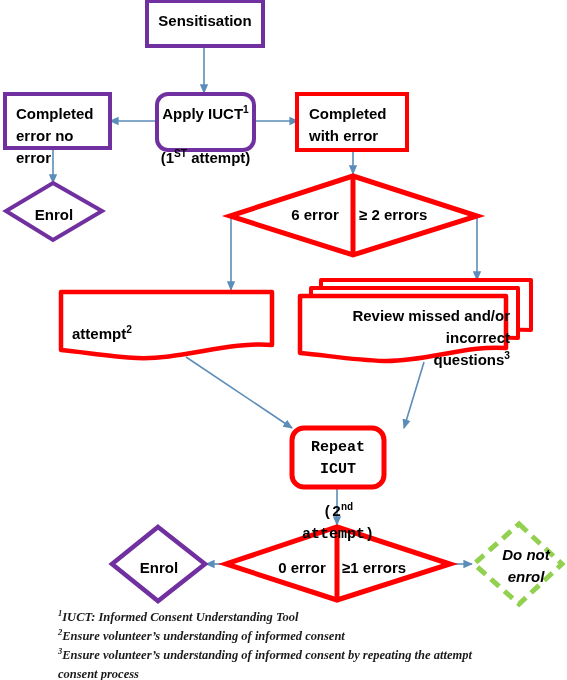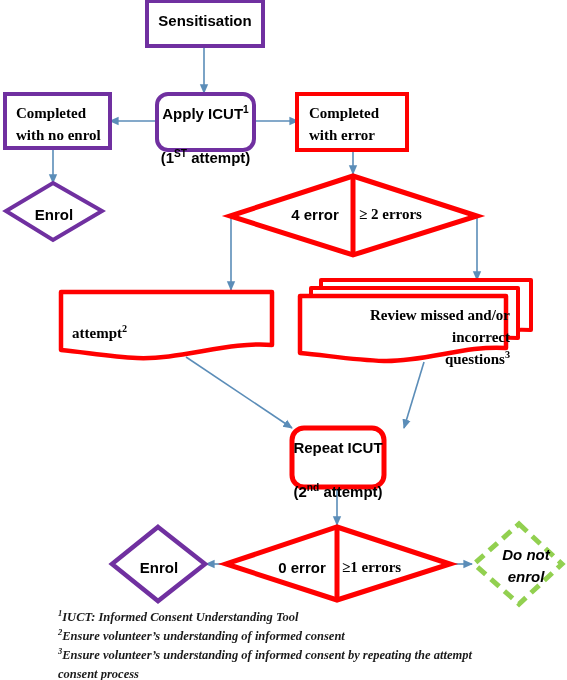--- a/index.html
+++ b/index.html
@@ -29,21 +29,20 @@
     color: #000000;
     line-height: 1.45;
     white-space: pre-line;
     pointer-events: none;
   }
   .lbl-center {
     text-align: center;
   }
   .lbl-left {
     text-align: left;
-    font-family: Liberation Serif, serif;
   }
   sup {
     font-size: 0.68em;
     vertical-align: super;
     line-height: 0;
   }
   .footnotes {
     position: absolute;
     left: 58px;
     top: 608px;
@@ -108,37 +107,37 @@
   <polygon points="337,527 450,564 337,600 226,564" fill="#ffffff" stroke="#FF0000" stroke-width="5"></polygon>
   <line x1="337" y1="527" x2="337" y2="600" stroke="#FF0000" stroke-width="5"></line>
 
   <polygon points="158,527 205,564 158,601 112,564" fill="#ffffff" stroke="#7030A0" stroke-width="4.5"></polygon>
 
   <polygon points="519,524 562,564 519,604 474,564" fill="#ffffff" stroke="#92D050" stroke-width="5" stroke-dasharray="11 7" stroke-linecap="butt"></polygon>
 </svg>
 
 <div class="node-label lbl-center" style="left:147px; top:10px; width:116px;">Sensitisation</div>
 
-<div class="node-label lbl-left" style="left:16px; top:103px; width:94px;"><span>Completed</span><br><span>with no enrol</span></div>
+<div class="node-label lbl-left" style="left:16px; top:103px; width:94px;"><span>Completed</span><br><span>error no error</span></div>
 
-<div class="node-label lbl-center" style="left:157px; top:103px; width:97px;"><span>Apply ICUT</span><sup>1</sup><br><br><span>(1</span><sup>ST</sup><span> attempt)</span></div>
+<div class="node-label lbl-center" style="left:157px; top:103px; width:97px;"><span>Apply IUCT</span><sup>1</sup><br><br><span>(1</span><sup>ST</sup><span> attempt)</span></div>
 
 <div class="node-label lbl-left" style="left:309px; top:103px; width:96px;"><span>Completed</span><br><span>with error</span></div>
 
 <div class="node-label lbl-center" style="left:8px; top:204px; width:92px;">Enrol</div>
 
-<div class="node-label lbl-center" style="left:281px; top:204px; width:68px;">4 error</div>
+<div class="node-label lbl-center" style="left:281px; top:204px; width:68px;">6 error</div>
 
 <div class="node-label lbl-left" style="left:359px; top:204px; width:80px;">≥ 2 errors</div>
 
 <div class="node-label lbl-left" style="left:72px; top:301px; width:200px;"><br><span>attempt</span><sup>2</sup></div>
 
 <div class="node-label lbl-left" style="left:310px; top:305px; width:200px;text-align:right;"><span>Review missed and/or incorrect</span><br><span>questions</span><sup>3</sup></div>
 
-<div class="node-label lbl-center" style="left:292px; top:437px; width:92px;"><span>Repeat ICUT</span><br><br><span>(2</span><sup>nd</sup><span> attempt)</span></div>
+<div class="node-label lbl-center" style="left:292px; top:437px; width:92px;font-family:Liberation Mono, monospace;"><span>Repeat ICUT</span><br><br><span>(2</span><sup>nd</sup><span> attempt)</span></div>
 
 <div class="node-label lbl-center" style="left:113px; top:557px; width:92px;">Enrol</div>
 
 <div class="node-label lbl-center" style="left:270px; top:557px; width:64px;">0 error</div>
 
 <div class="node-label lbl-left" style="left:342px; top:557px; width:80px;">≥1 errors</div>
 
 <div class="node-label lbl-center" style="left:484px; top:544px; width:84px;font-style:italic;"><span>Do not</span><br><span>enrol</span></div>
 
 <div class="footnotes">

